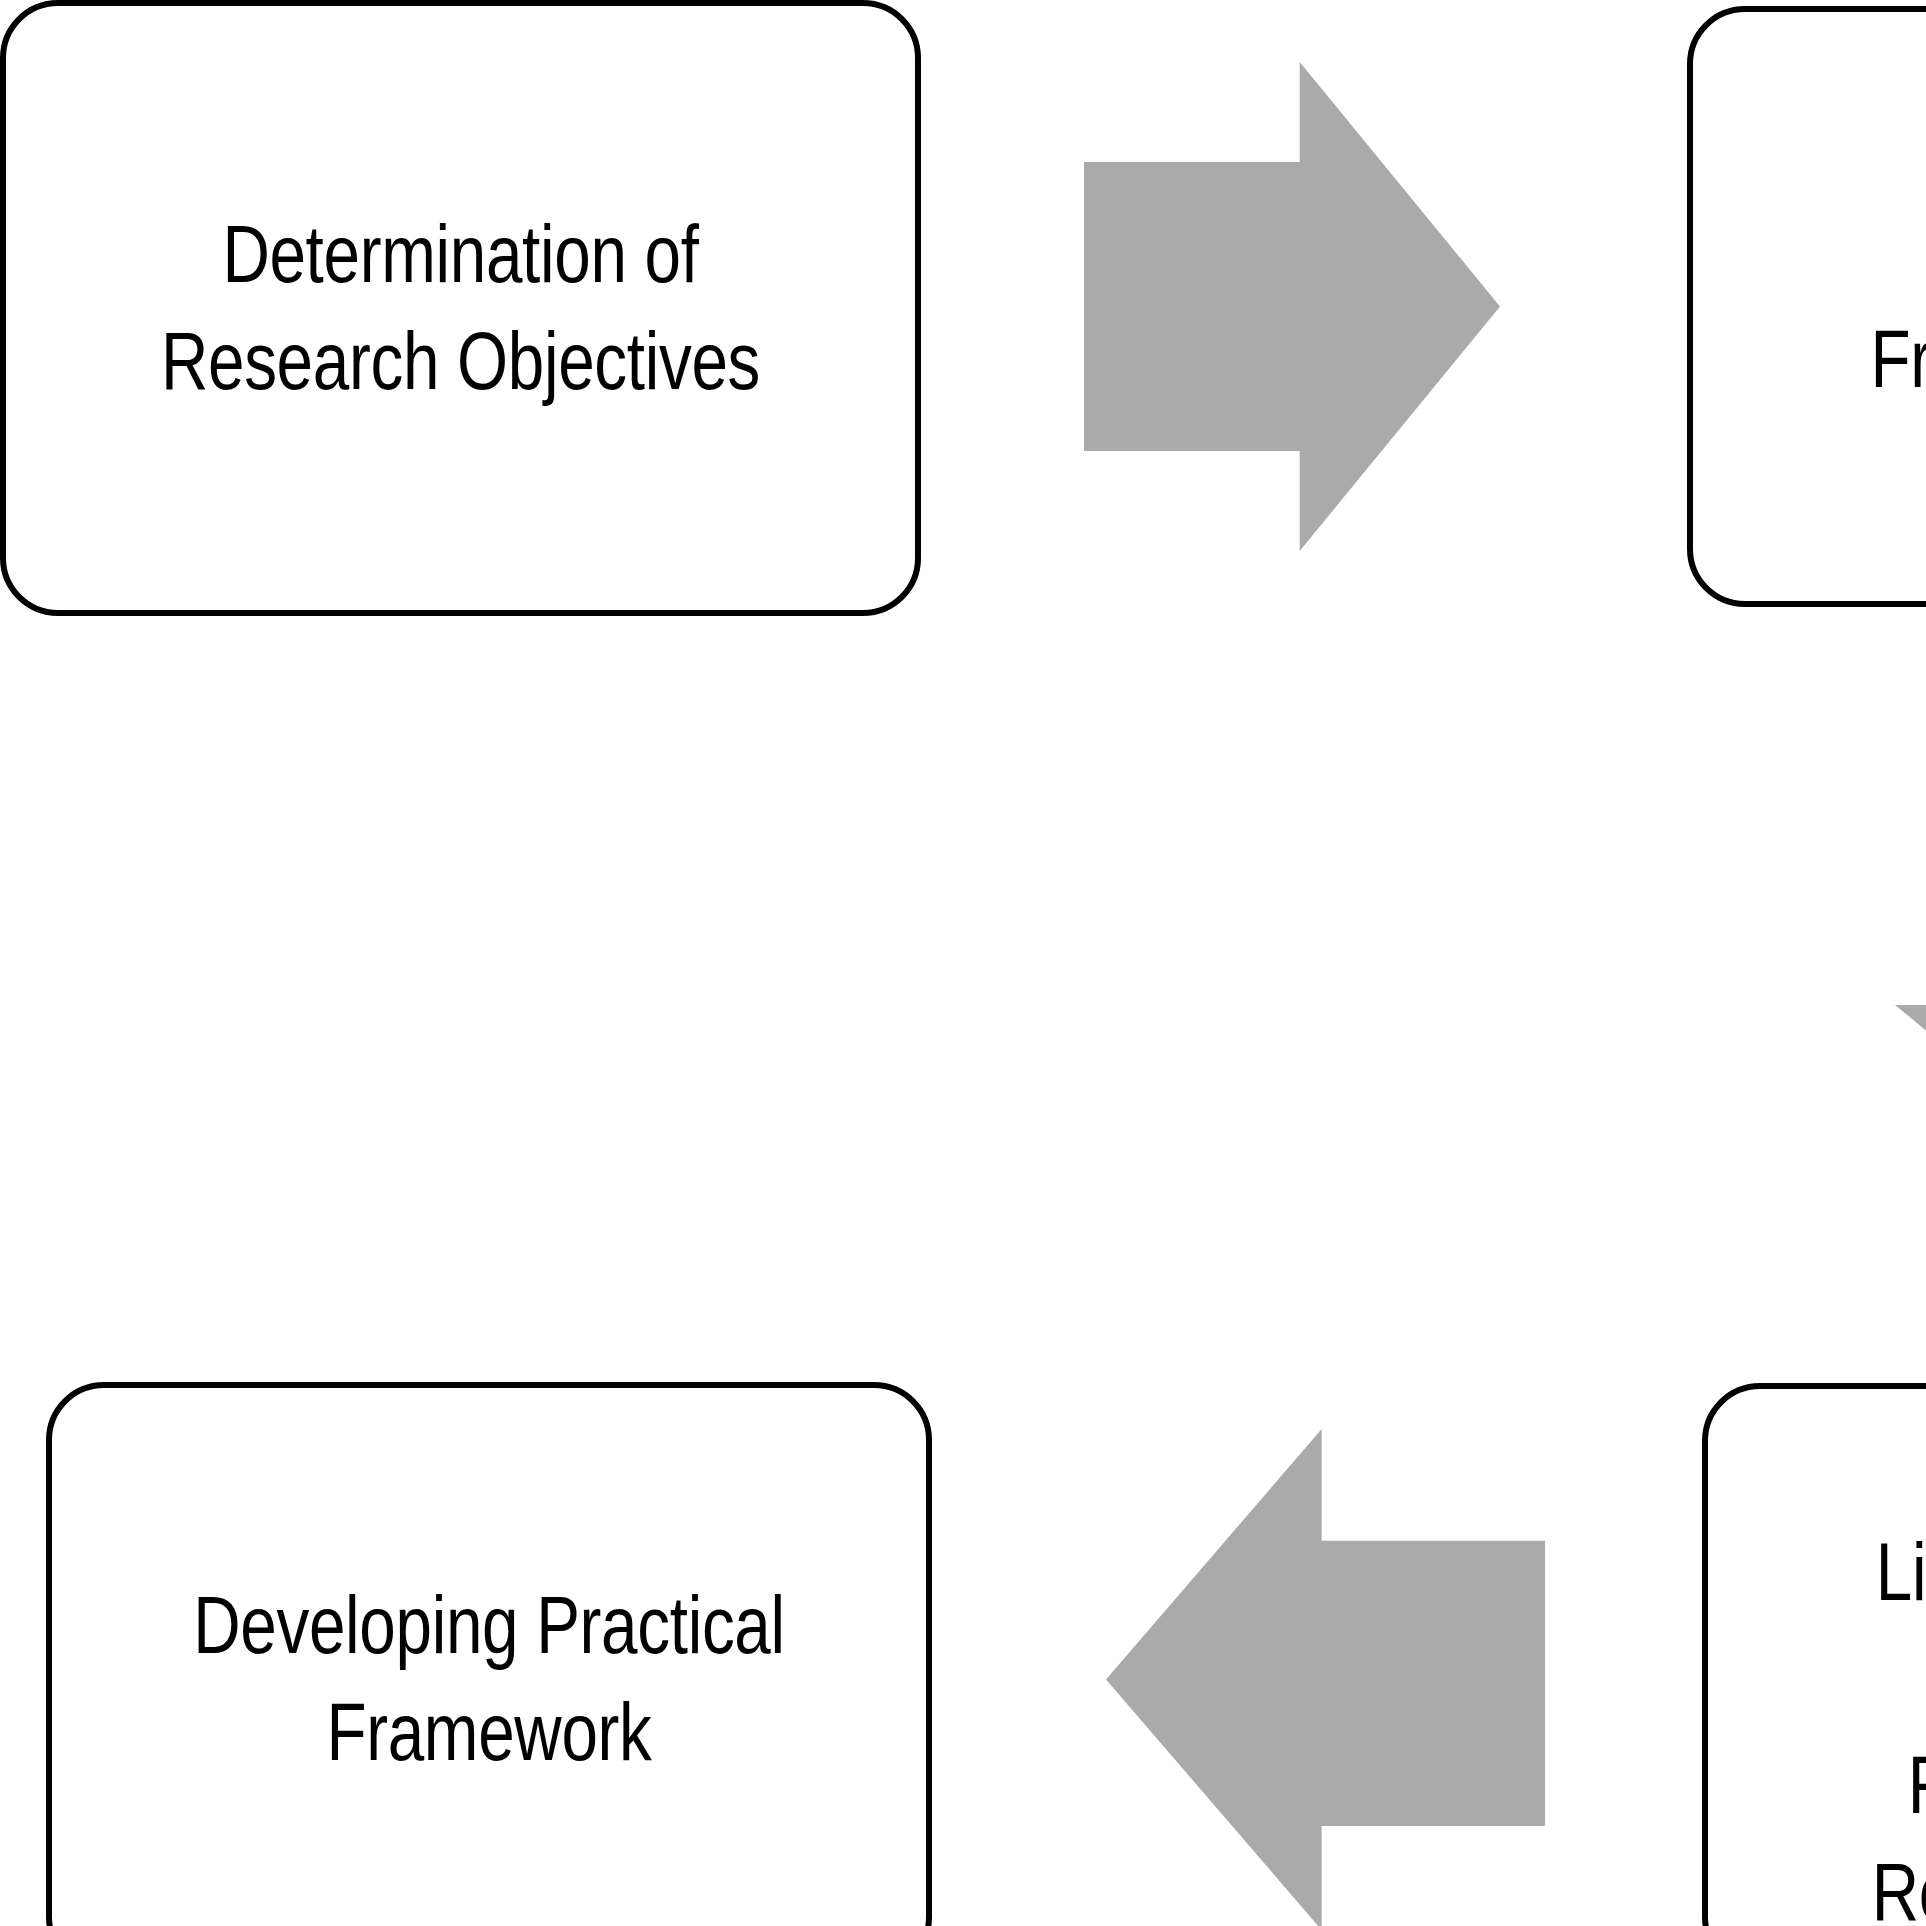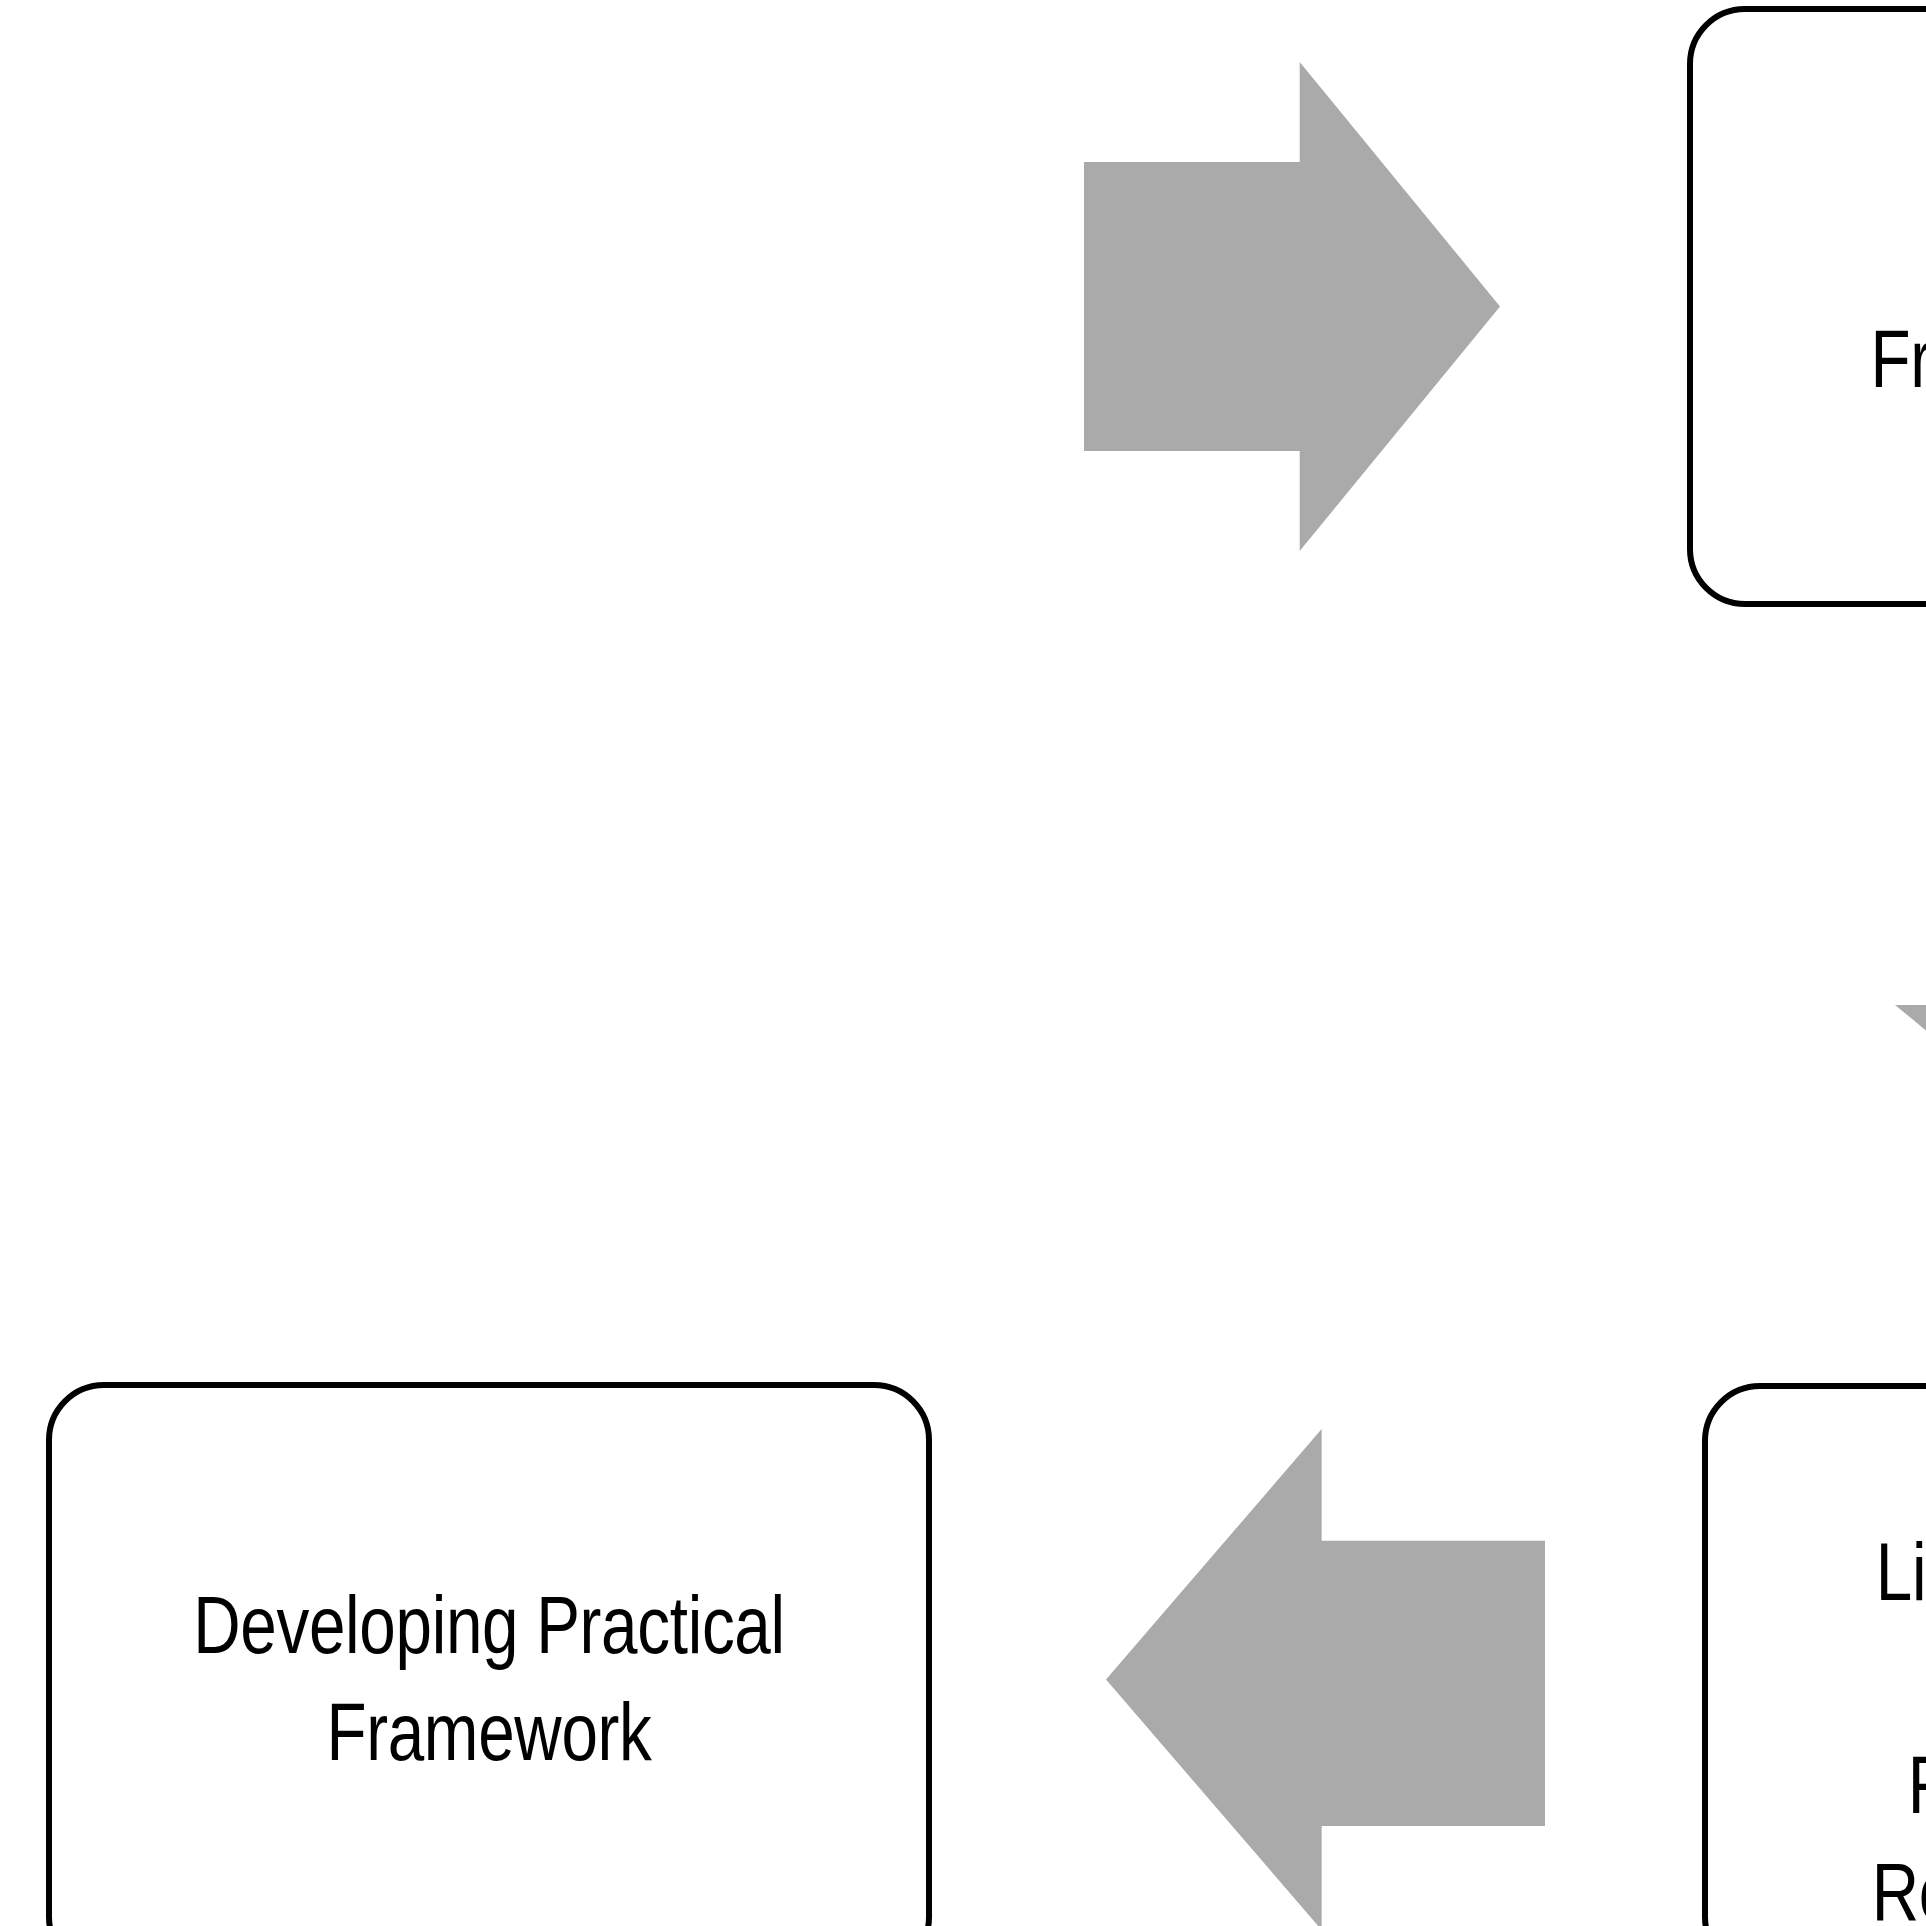--- a/index.html
+++ b/index.html
@@ -59,20 +59,24 @@
   }
   #arrow-right { left: 1084px; top: 62px;  width: 416px; height: 489px; }
   #arrow-down  { left: 1895px; top: 776px; width: 493px; height: 431px; }
   #arrow-left  { left: 1106px; top: 1429px; width: 439px; height: 501px; }
 </style>
 </head>
 <body>
 
 <div id="canvas">
 
+  <div class="proc-box" id="box-determination">
+    <div class="label">Determination of
+Research Objectives</div>
+  </div>
 
   <div class="proc-box" id="box-selecting">
     <div class="label">Selecting the
 Theoritical
 Framework for the
 Research</div>
   </div>
 
   <div class="proc-box" id="box-integrating">
     <div class="label">Integrating the

